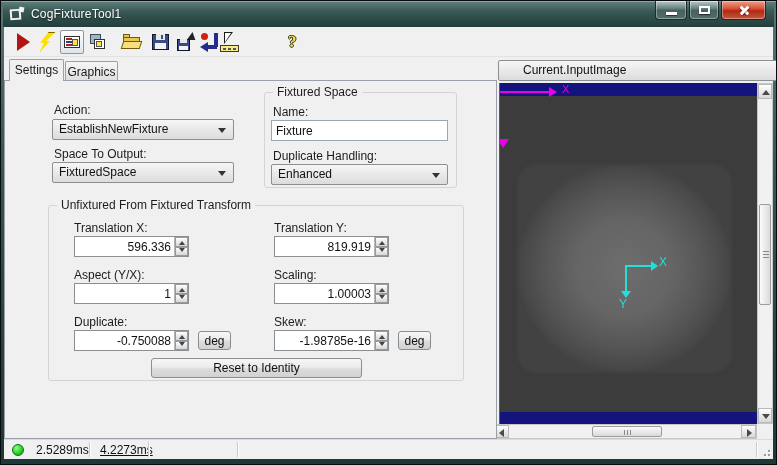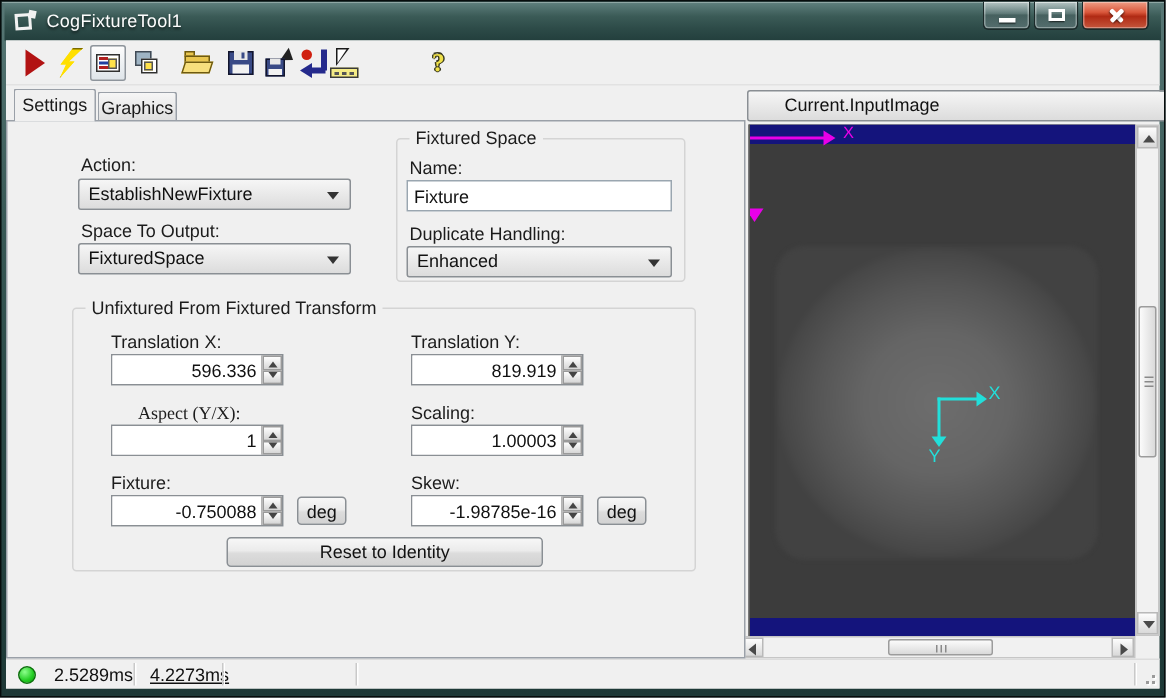--- a/index.html
+++ b/index.html
@@ -279,21 +279,21 @@
           <div class="spinner">
               <div class="sb up">
                 <div class="tri-up"></div>
               </div>
               <div class="sb down">
                 <div class="tri-down"></div>
               </div>
             </div>
         </div>
 
-        <div class="lbl" style="left:43px; top:62px;font-family:Liberation Serif, serif;">Aspect (Y/X):</div>
+        <div class="lbl" style="left:25px; top:62px;">Aspect (Y/X):</div>
         <div class="spinbox" style="left:25px; top:77px; width:115px;">
           <input value="1" style="">
           <div class="spinner">
               <div class="sb up">
                 <div class="tri-up"></div>
               </div>
               <div class="sb down">
                 <div class="tri-down"></div>
               </div>
             </div>
@@ -305,21 +305,21 @@
           <div class="spinner">
               <div class="sb up">
                 <div class="tri-up"></div>
               </div>
               <div class="sb down">
                 <div class="tri-down"></div>
               </div>
             </div>
         </div>
 
-        <div class="lbl" style="left:25px; top:109px;">Fixture:</div>
+        <div class="lbl" style="left:25px; top:109px;">Duplicate:</div>
         <div class="spinbox" style="left:25px; top:124px; width:115px;">
           <input value="-0.750088" style="">
           <div class="spinner">
               <div class="sb up">
                 <div class="tri-up"></div>
               </div>
               <div class="sb down">
                 <div class="tri-down"></div>
               </div>
             </div>

